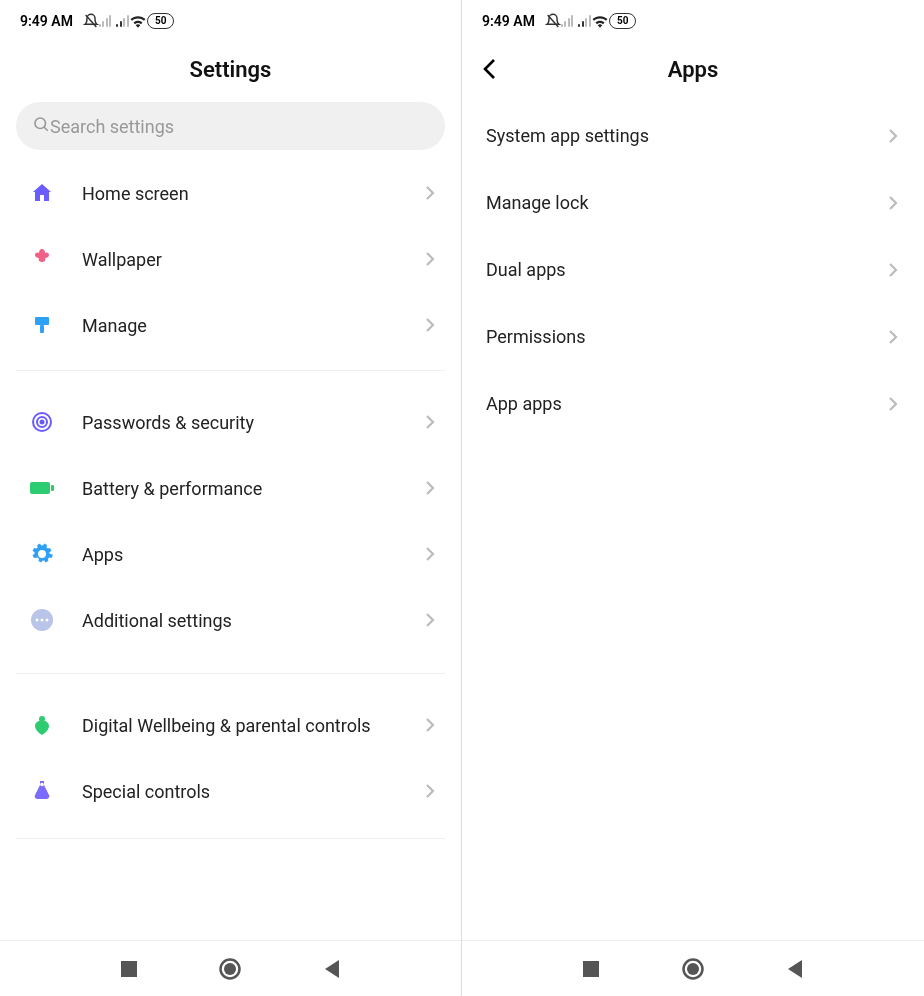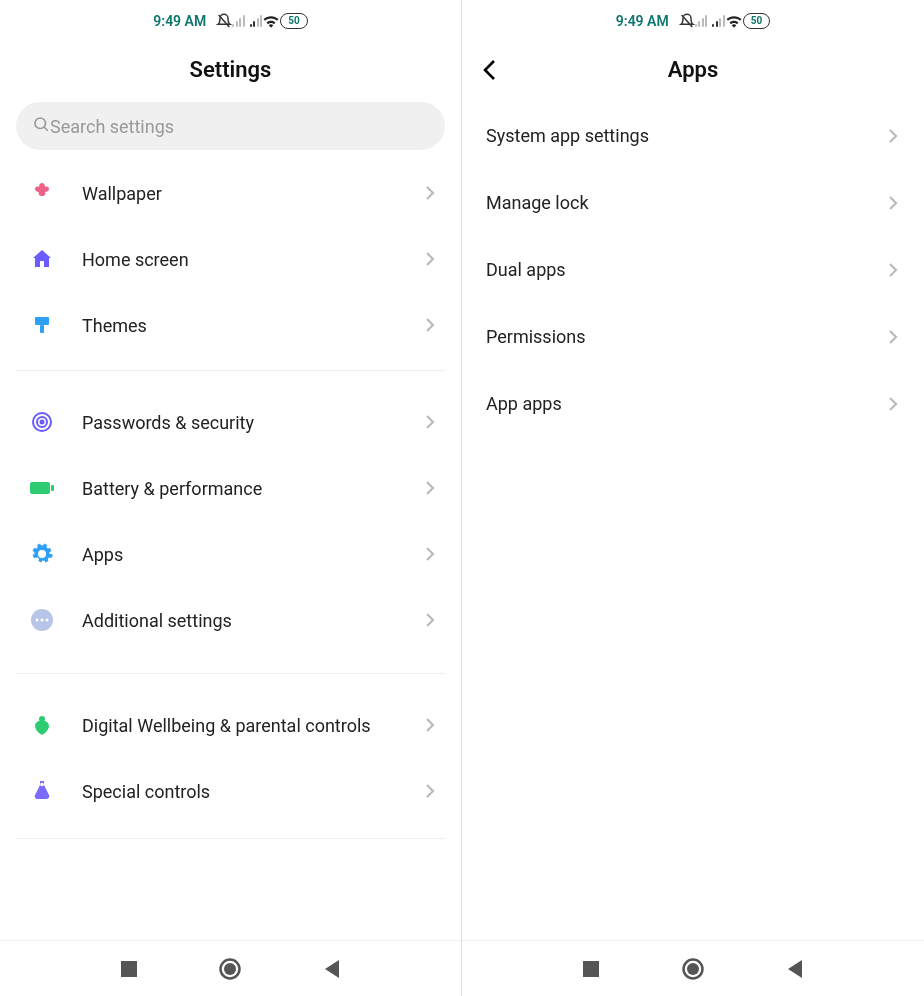--- a/index.html
+++ b/index.html
@@ -23,25 +23,25 @@
     }
     .phone-left {
       border-right: 1px solid #ddd;
     }
 
     
     .status-bar {
       height: 42px;
       display: flex;
       align-items: center;
-      justify-content: center;
+      justify-content: flex-start;
       padding: 8px 20px;
       font-size: 14px;
       font-weight: 600;
-      color: #0f766e;
+      color: #000000;
     }
     .status-left {
       display: flex;
       align-items: center;
       gap: 10px;
     }
     .status-right {
       display: flex;
       align-items: center;
     }
@@ -71,21 +71,20 @@
       border-radius: 9px;
       padding: 1px 7px;
       font-size: 10px;
       font-weight: 700;
       line-height: 12px;
     }
 
     
     .header {
       display: flex;
-      align-items: center;
       justify-content: center;
       position: relative;
       padding: 15px 20px 20px;
     }
     .header-back {
       position: absolute;
       left: 20px;
       display: flex;
       align-items: center;
     }
@@ -235,54 +234,54 @@
         </svg>
       </span>
       <input type="text" placeholder="Search settings" style="">
     </div>
   </div>
 
   <div class="list">
 
     <div class="list-item">
       <span class="list-icon">
+        <svg width="24" height="24" viewBox="0 0 24 24" fill="#6B5CFF">
+            <path d="M12 3l9 8h-2v9h-5v-6h-4v6H5v-9H3l9-8z"></path>
+          </svg>
+      </span>
+      <span class="list-label">Home screen</span>
+      <span class="list-chevron">
+        <svg width="10" height="16" viewBox="0 0 10 16" fill="none" stroke="#bbb" stroke-width="2.2">
+            <polyline points="2,2 8,8 2,14"></polyline>
+          </svg>
+      </span>
+    </div>
+
+    <div class="list-item">
+      <span class="list-icon">
         <svg width="24" height="24" viewBox="0 0 24 24" fill="#F06187">
             <path d="M12 2c2 0 3 2 3 4 2-1 4 0 4 2s-2 3-4 3c1 2 0 4-3 4s-4-2-3-4c-2 0-4-1-4-3s2-3 4-2c0-2 1-4 3-4z"></path>
           </svg>
       </span>
       <span class="list-label">Wallpaper</span>
-      <span class="list-chevron">
-        <svg width="10" height="16" viewBox="0 0 10 16" fill="none" stroke="#bbb" stroke-width="2.2">
-            <polyline points="2,2 8,8 2,14"></polyline>
-          </svg>
-      </span>
-    </div>
-
-    <div class="list-item">
-      <span class="list-icon">
-        <svg width="24" height="24" viewBox="0 0 24 24" fill="#6B5CFF">
-            <path d="M12 3l9 8h-2v9h-5v-6h-4v6H5v-9H3l9-8z"></path>
-          </svg>
-      </span>
-      <span class="list-label">Home screen</span>
       <span class="list-chevron">
         <svg width="10" height="16" viewBox="0 0 10 16" fill="none" stroke="#bbb" stroke-width="2.2">
             <polyline points="2,2 8,8 2,14"></polyline>
           </svg>
       </span>
     </div>
 
     <div class="list-item">
       <span class="list-icon">
         <svg width="24" height="24" viewBox="0 0 24 24" fill="#2EA0F5">
             <rect x="5" y="4" width="14" height="8" rx="1"></rect>
             <rect x="10" y="12" width="4" height="8" rx="1"></rect>
           </svg>
       </span>
-      <span class="list-label">Themes</span>
+      <span class="list-label">Manage</span>
       <span class="list-chevron">
         <svg width="10" height="16" viewBox="0 0 10 16" fill="none" stroke="#bbb" stroke-width="2.2">
             <polyline points="2,2 8,8 2,14"></polyline>
           </svg>
       </span>
     </div>
 
     <div class="divider"></div>
 
     <div class="list-item">

